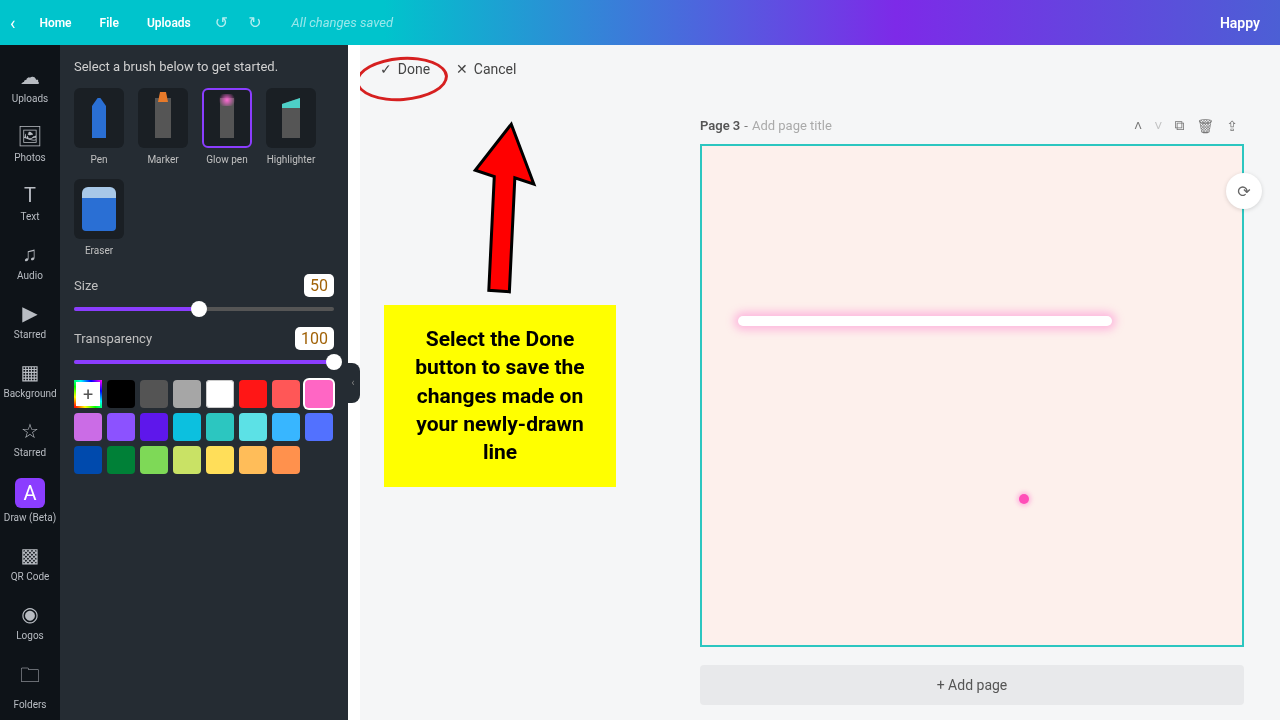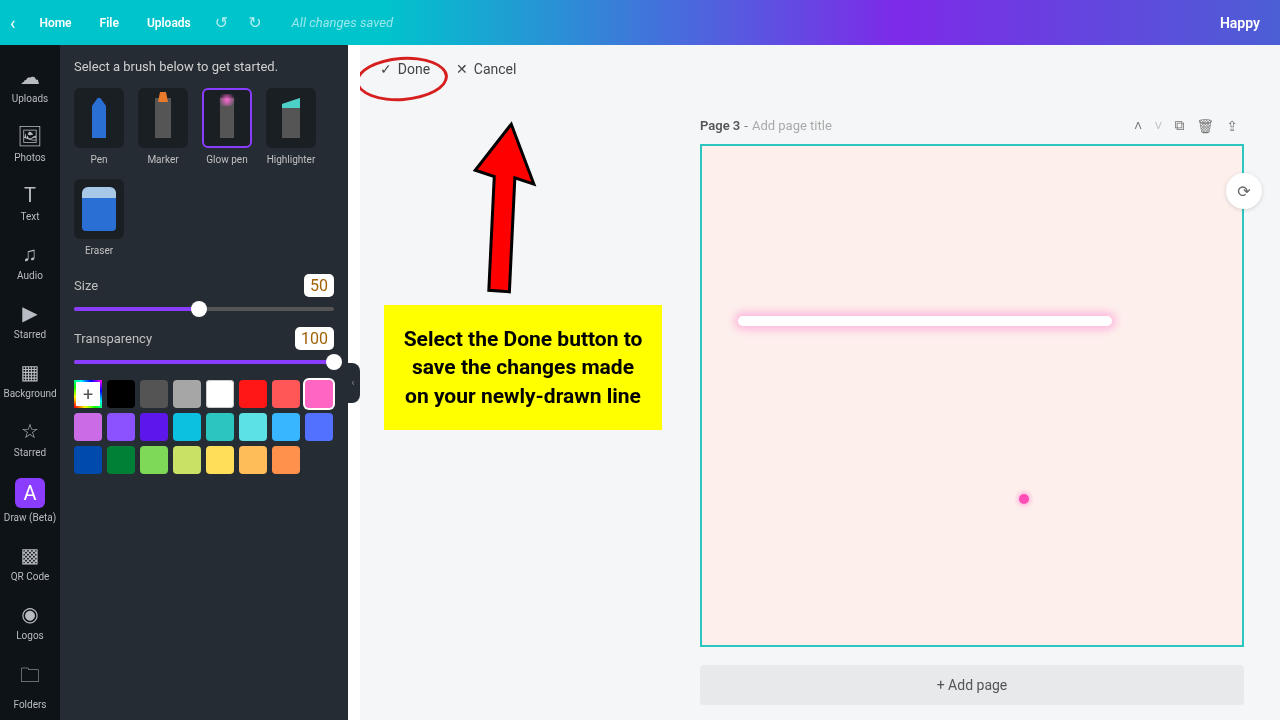--- a/index.html
+++ b/index.html
@@ -57,21 +57,21 @@
 .canvas-area { flex: 1; background: #f5f6f7; position: relative; overflow: hidden; }
 
 .edit-bar { position: absolute; top: 10px; left: 0; display: flex; align-items: center; gap: 6px; padding-left: 10px; }
 .edit-btn { display: flex; align-items: center; gap: 6px; padding: 6px 10px; font-size: 14px; color: #444; cursor: pointer; border-radius: 4px; }
 .edit-btn .ico { font-size: 14px; }
 
 .done-circle { position: absolute; top: 2px; left: -4px; width: 92px; height: 44px; border: 3px solid #d62020; border-radius: 50%; transform: rotate(-4deg); pointer-events: none; }
 
 .arrow { position: absolute; top: 70px; left: 70px; pointer-events: none; }
 
-.callout { position: absolute; top: 260px; left: 24px; width: 278px; background: #ffff00; padding: 20px 18px; font-size: 21px; font-weight: 700; text-align: center; color: #000; line-height: 1.35; }
+.callout { position: absolute; top: 260px; left: 24px; width: 232px; background: #ffff00; padding: 20px 18px; font-size: 21px; font-weight: 700; text-align: center; color: #000; line-height: 1.35; }
 
 .page-wrap { position: absolute; top: 68px; left: 340px; right: 36px; }
 .page-head { display: flex; align-items: center; margin-bottom: 6px; font-size: 13px; color: #777; text-align: right; }
 .page-head .pg-label { color: #555; font-weight: 600; }
 .page-head .pg-sep { margin: 0 4px; }
 .page-head .spacer { flex: 1; }
 .page-head .pg-ico { padding: 4px 6px; cursor: pointer; font-size: 14px; }
 .page-canvas { border: 2px solid #2cc6c0; background: #fdf0ec; height: 503px; position: relative; }
 .drawn-line { position: absolute; top: 170px; left: 36px; right: 130px; height: 10px; background: #fff; border-radius: 6px; box-shadow: 0 0 8px 4px rgba(255,100,200,0.4); }
 .brush-dot { position: absolute; top: 348px; left: 317px; width: 10px; height: 10px; background: #ff4db8; border-radius: 50%; box-shadow: 0 0 4px 2px rgba(255,100,200,0.4); }

